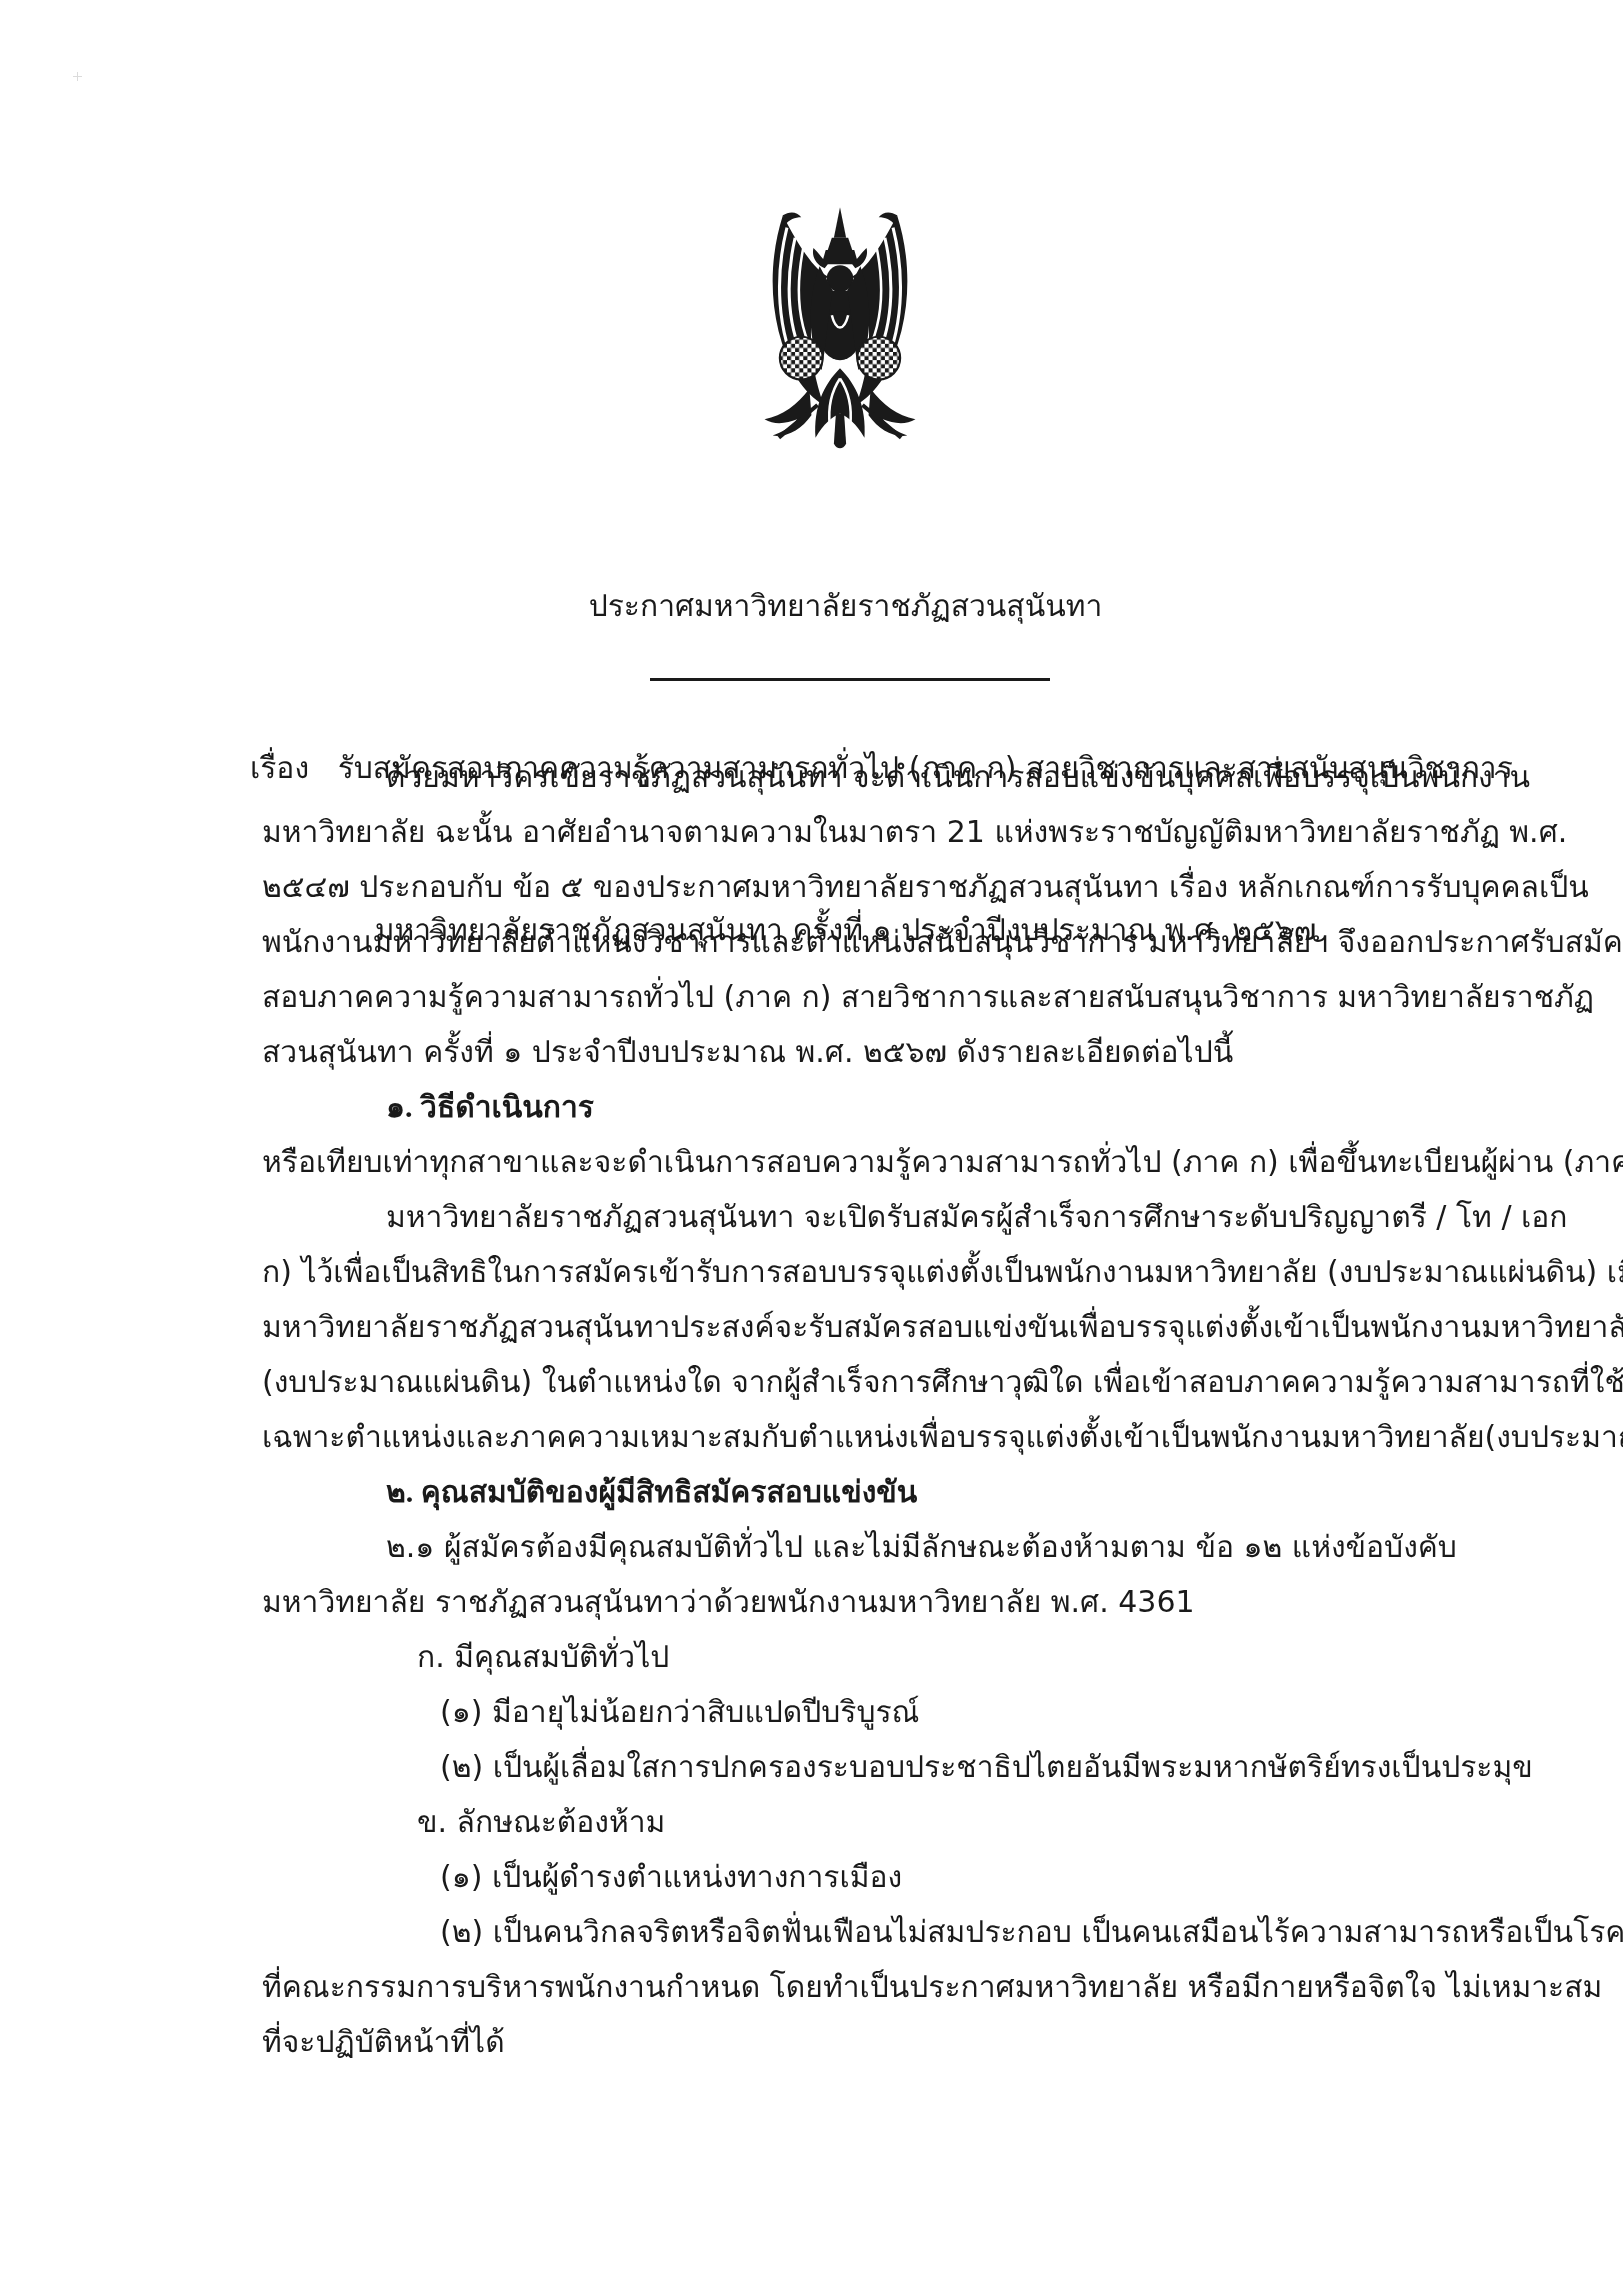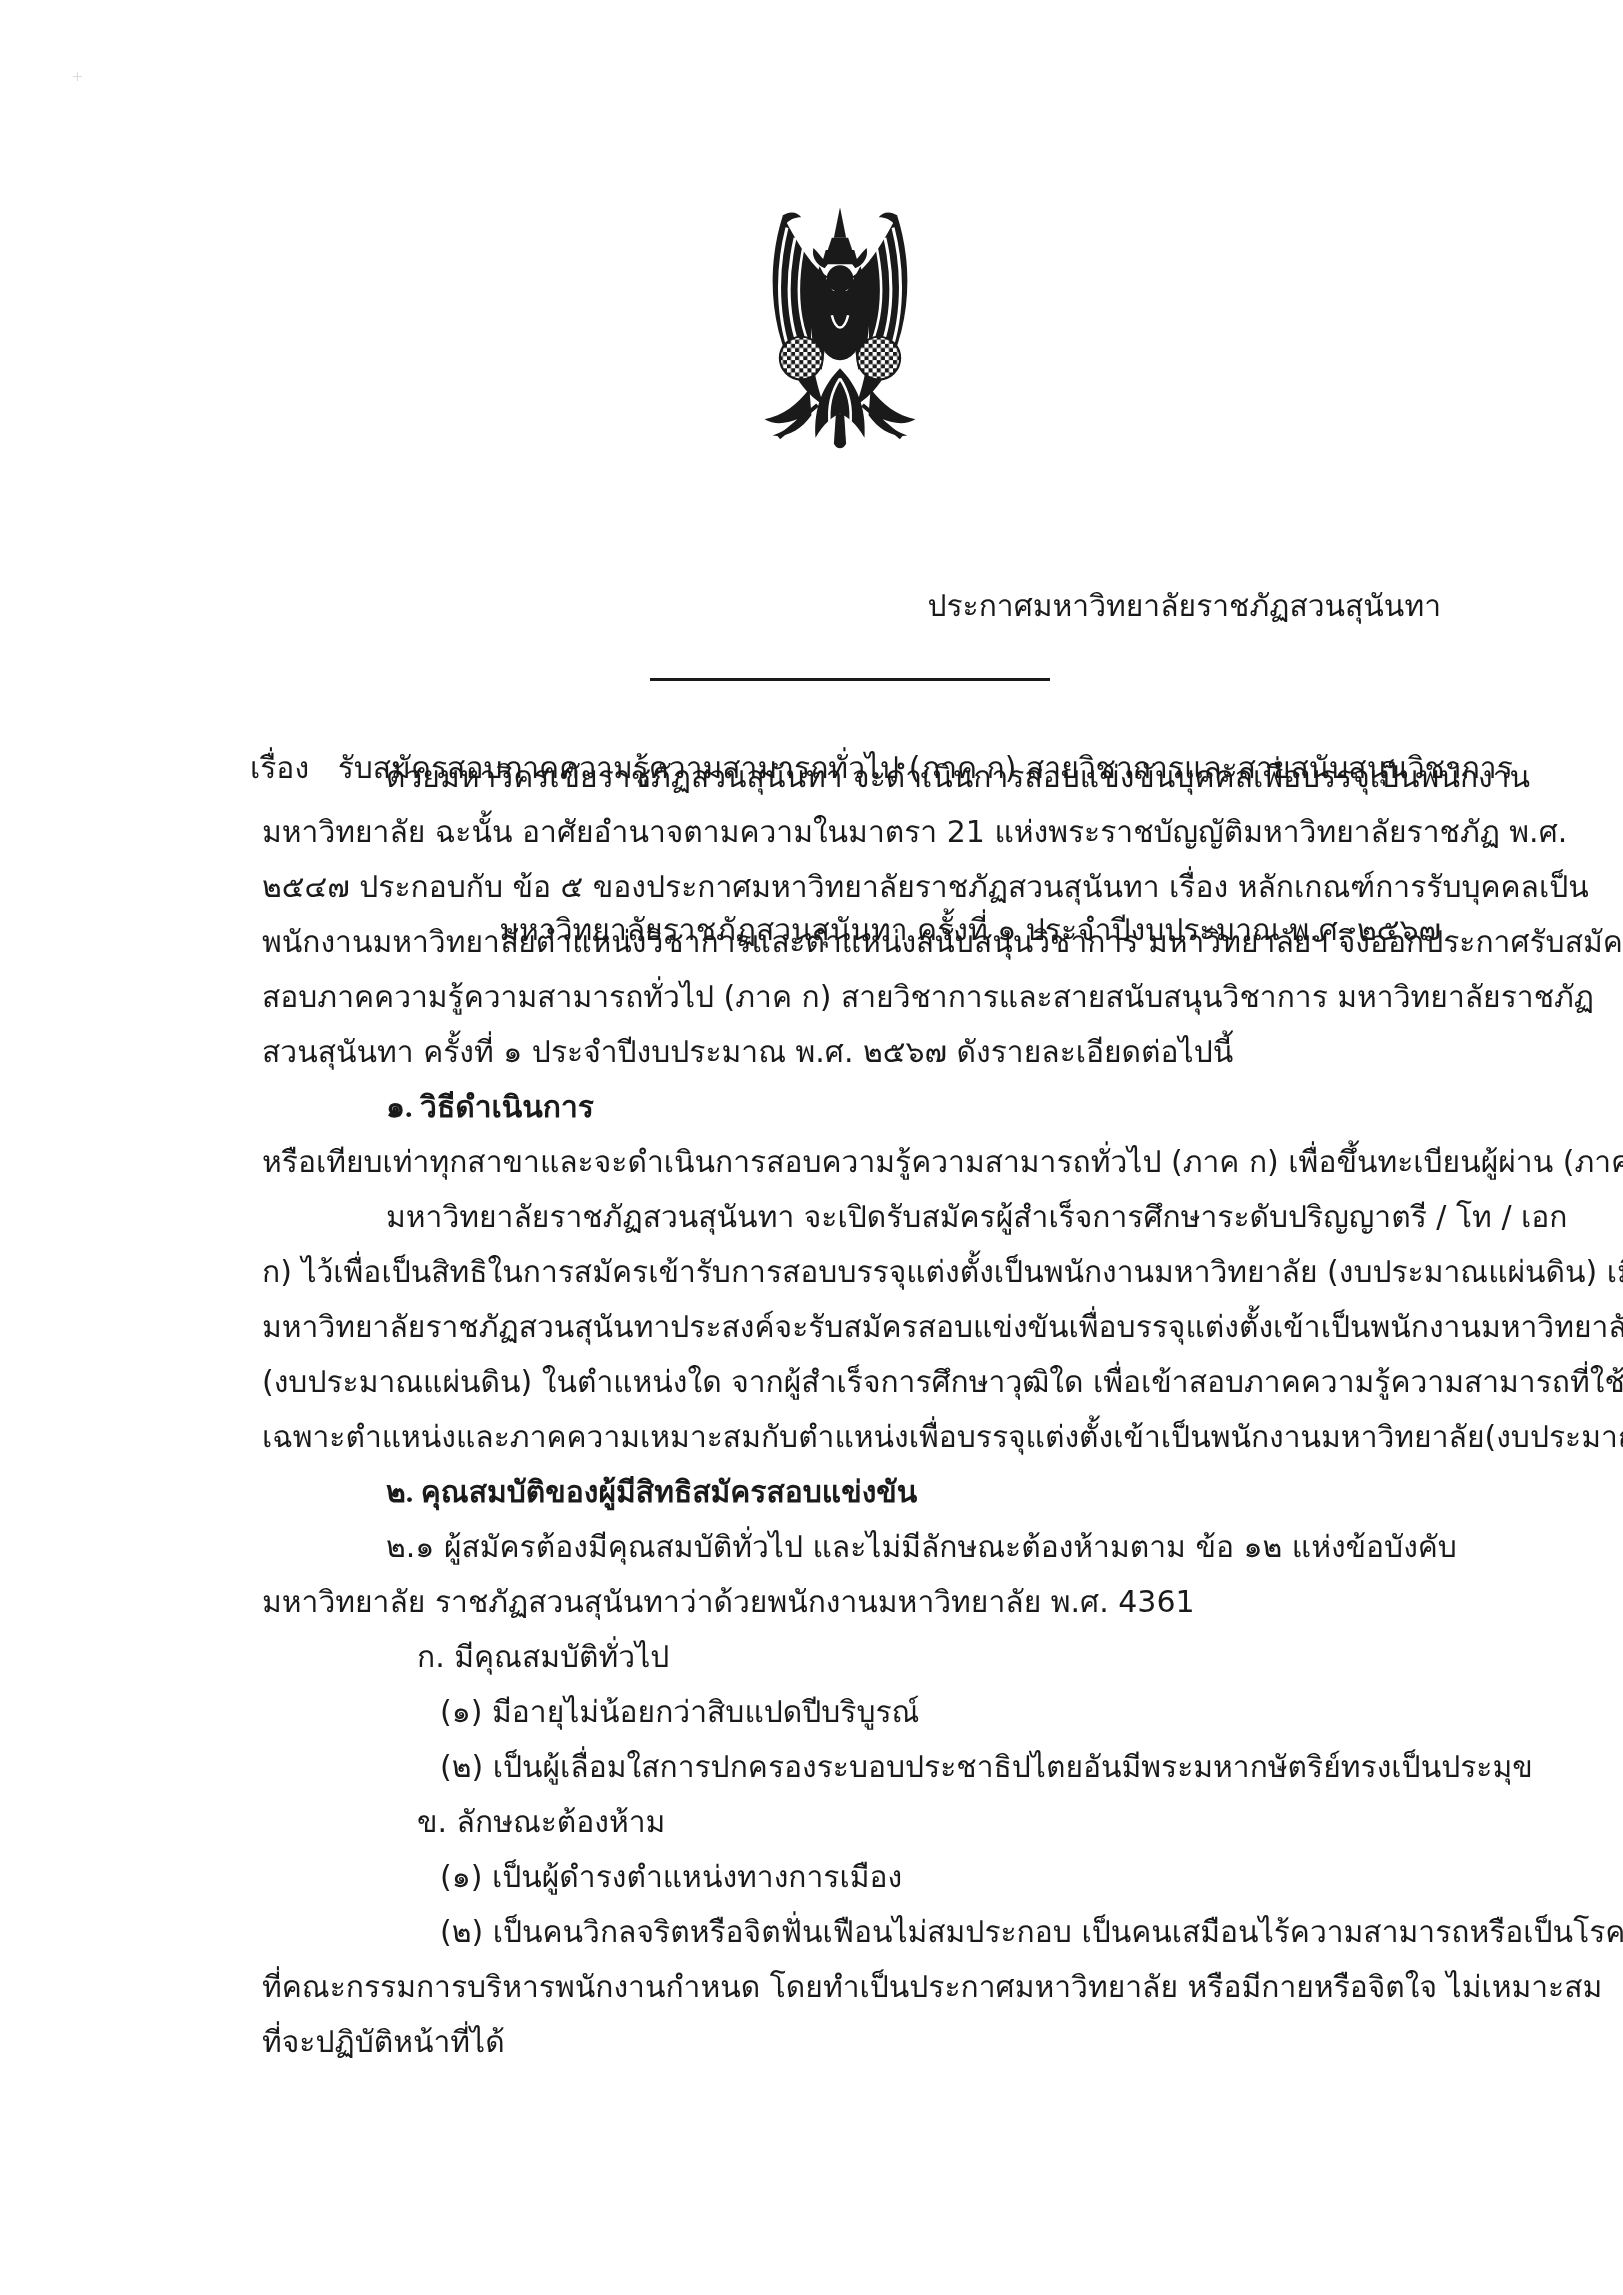--- a/index.html
+++ b/index.html
@@ -14,21 +14,21 @@
   .artifact{
     position:absolute;left:73px;top:72px;width:9.2px;height:9.2px;opacity:.55;
   }
   .artifact::before{content:"";position:absolute;left:0;top:3.9px;width:9.2px;height:1.3px;background:#bfbfbf;}
   .artifact::after{content:"";position:absolute;left:3.9px;top:0;width:1.3px;height:9.2px;background:#bfbfbf;}
   .emblem{
     position:absolute;left:738px;top:204px;width:204px;height:247px;
   }
   .title-block{
     position:absolute;left:250px;top:471px;width:1191px;
-    text-align:right;font-size:30px;line-height:54px;
+    text-align:center;font-size:30px;line-height:54px;
     white-space:pre;
   }
   .divider{
     position:absolute;left:650px;top:678px;width:400px;height:2.6px;background:#1a1a1a;
   }
   .body-block{
     position:absolute;left:262px;top:749px;width:1191px;
     font-size:30px;
   }
   .line{

